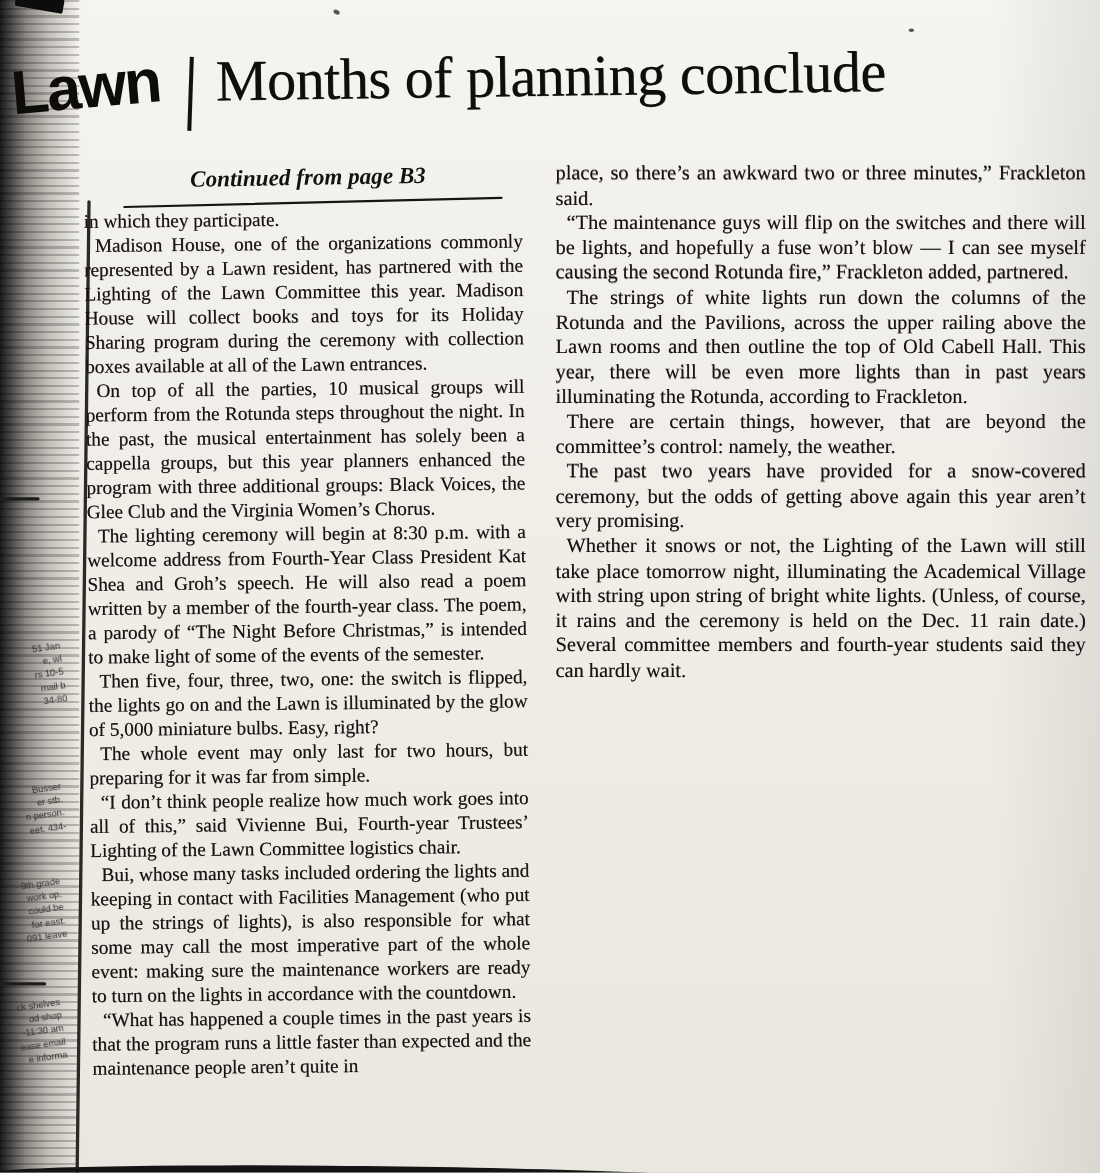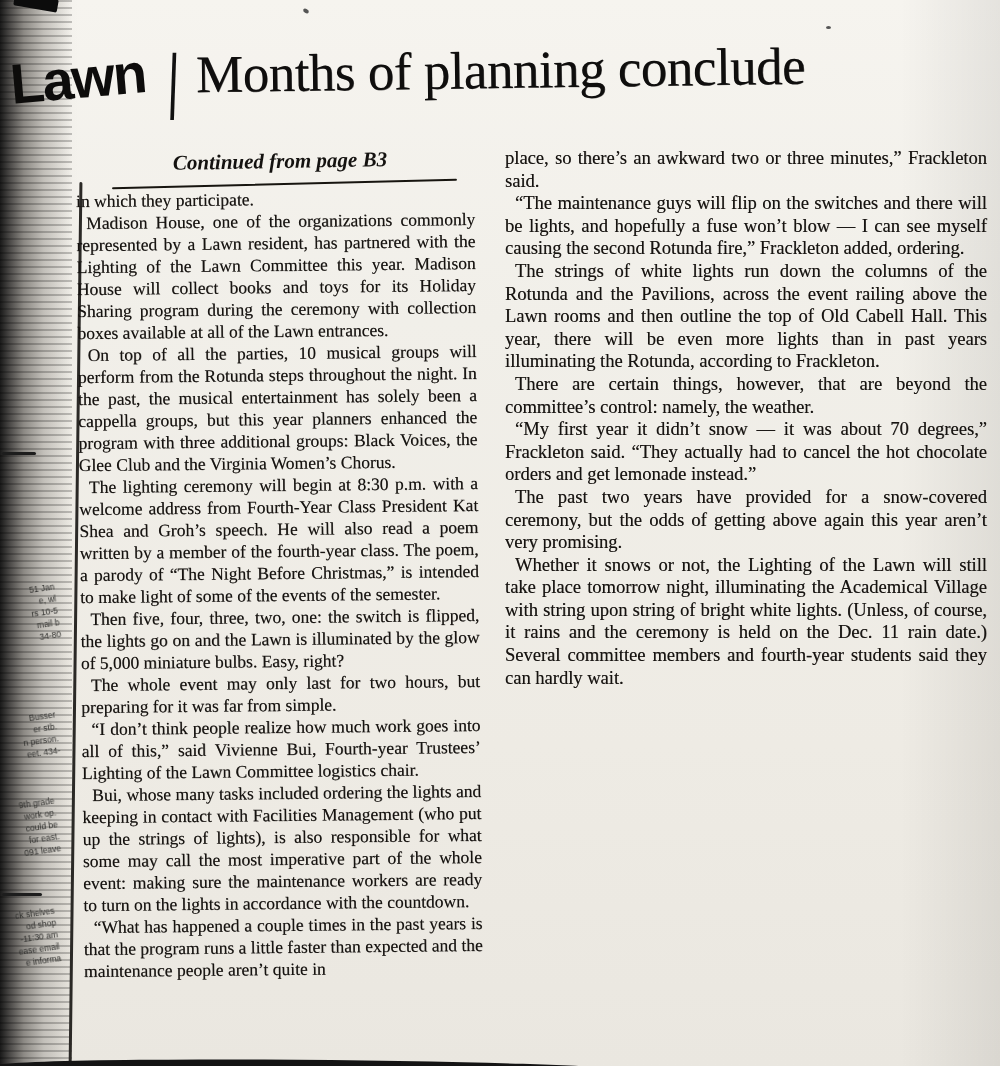--- a/index.html
+++ b/index.html
@@ -141,22 +141,21 @@
       <p>The lighting ceremony will begin at 8:30 p.m. with a welcome address from Fourth-Year Class President Kat Shea and Groh’s speech. He will also read a poem written by a member of the fourth-year class. The poem, a parody of “The Night Before Christmas,” is intended to make light of some of the events of the semester.</p>
       <p>Then five, four, three, two, one: the switch is flipped, the lights go on and the Lawn is illuminated by the glow of 5,000 miniature bulbs. Easy, right?</p>
       <p>The whole event may only last for two hours, but preparing for it was far from simple.</p>
       <p>“I don’t think people realize how much work goes into all of this,” said Vivienne Bui, Fourth-year Trustees’ Lighting of the Lawn Committee logistics chair.</p>
       <p>Bui, whose many tasks included ordering the lights and keeping in contact with Facilities Management (who put up the strings of lights), is also responsible for what some may call the most imperative part of the whole event: making sure the maintenance workers are ready to turn on the lights in accordance with the countdown.</p>
       <p>“What has happened a couple times in the past years is that the program runs a little faster than expected and the maintenance people aren’t quite in</p>
     </div>
 
   <div class="column col-right">
       <p>place, so there’s an awkward two or three minutes,” Frackleton said.</p>
-      <p>“The maintenance guys will flip on the switches and there will be lights, and hopefully a fuse won’t blow — I can see myself causing the second Rotunda fire,” Frackleton added, ordering.</p>
-      <p>The strings of white lights run down the columns of the Rotunda and the Pavilions, across the event railing above the Lawn rooms and then outline the top of Old Cabell Hall. This year, there will be even more lights than in past years illuminating the Rotunda, according to Frackleton.</p>
+      <p>“The maintenance guys will flip on the switches and there will be lights, and hopefully a fuse won’t blow — I can see myself causing the second Rotunda fire,” Frackleton added, partnered.</p>
+      <p>The strings of white lights run down the columns of the Rotunda and the Pavilions, across the upper railing above the Lawn rooms and then outline the top of Old Cabell Hall. This year, there will be even more lights than in past years illuminating the Rotunda, according to Frackleton.</p>
       <p>There are certain things, however, that are beyond the committee’s control: namely, the weather.</p>
-      <p>“My first year it didn’t snow — it was about 70 degrees,” Frackleton said. “They actually had to cancel the hot chocolate orders and get lemonade instead.”</p>
       <p>The past two years have provided for a snow-covered ceremony, but the odds of getting above again this year aren’t very promising.</p>
       <p>Whether it snows or not, the Lighting of the Lawn will still take place tomorrow night, illuminating the Academical Village with string upon string of bright white lights. (Unless, of course, it rains and the ceremony is held on the Dec. 11 rain date.) Several committee members and fourth-year students said they can hardly wait.</p>
     </div>
 
   <div class="bottom-edge"></div>
 </div>
 
 </body></html>

